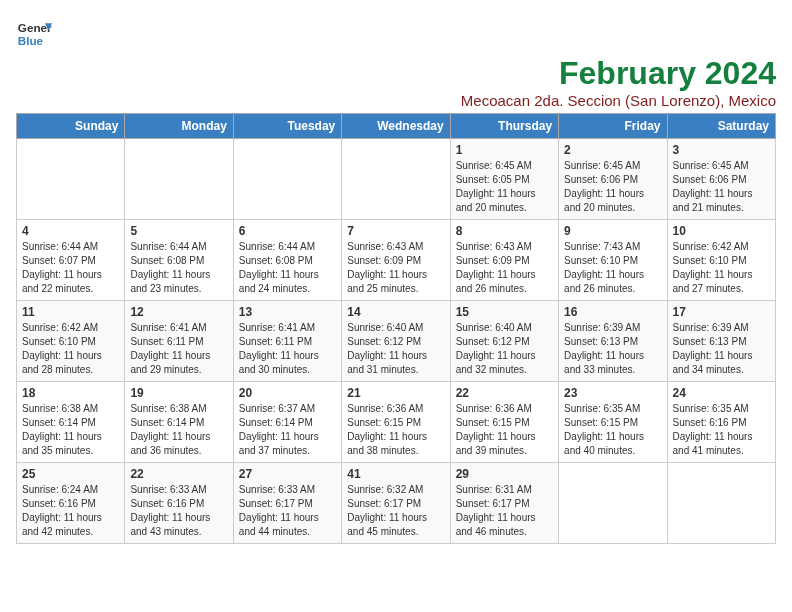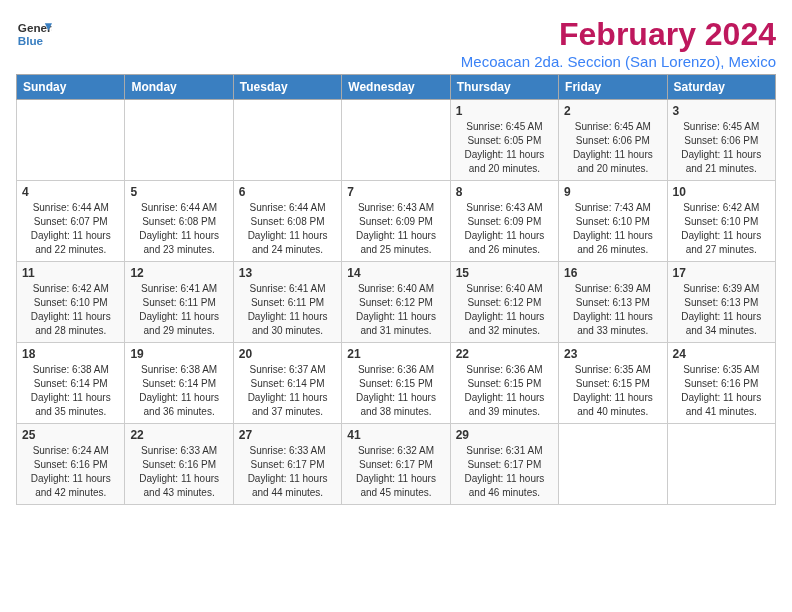--- a/index.html
+++ b/index.html
@@ -24,35 +24,36 @@
     .logo-icon {
       width: 36px;
       height: 36px;
     }
     .title-area {
       text-align: right;
     }
     .main-title {
       font-size: 32px;
       font-weight: bold;
-      color: #be185d;
+      color: #15803d;
+      margin-top: 39px;
     }
     .subtitle {
       font-size: 15px;
-      color: #3b82f6;
+      color: #7f1d1d;
     }
     table {
       width: 100%;
       border-collapse: collapse;
       font-size: 11px;
     }
     thead tr th {
       background: #3a7fc1;
       color: #fff;
-      text-align: left;
+      text-align: right;
       padding: 5px 6px;
       font-size: 12px;
       font-weight: bold;
       border: 1px solid #aaa;
     }
     tbody tr td {
       border: 1px solid #ccc;
       vertical-align: top;
       padding: 4px 5px;
       height: 80px;
@@ -68,21 +69,20 @@
     .day-number {
       font-weight: bold;
       font-size: 12px;
       margin-bottom: 2px;
       display: block;
     }
     .cell-info {
       font-size: 10px;
       line-height: 1.4;
       color: #333;
-      text-align: center;
     }
     .empty-cell {
       background: #fff !important;
     }
   </style>
 </head>
 <body>
 
 <div class="header-area">
   <div class="logo">

